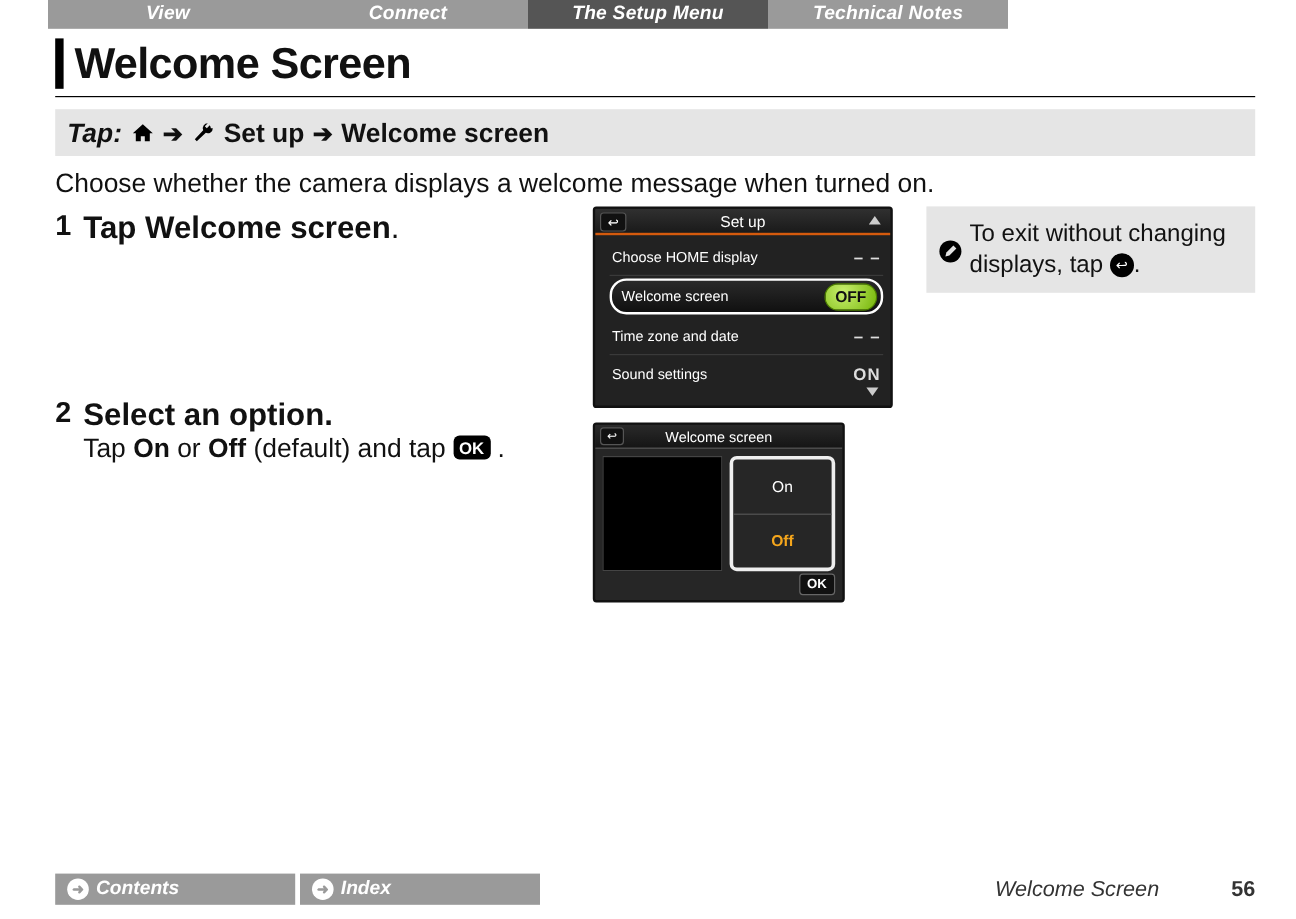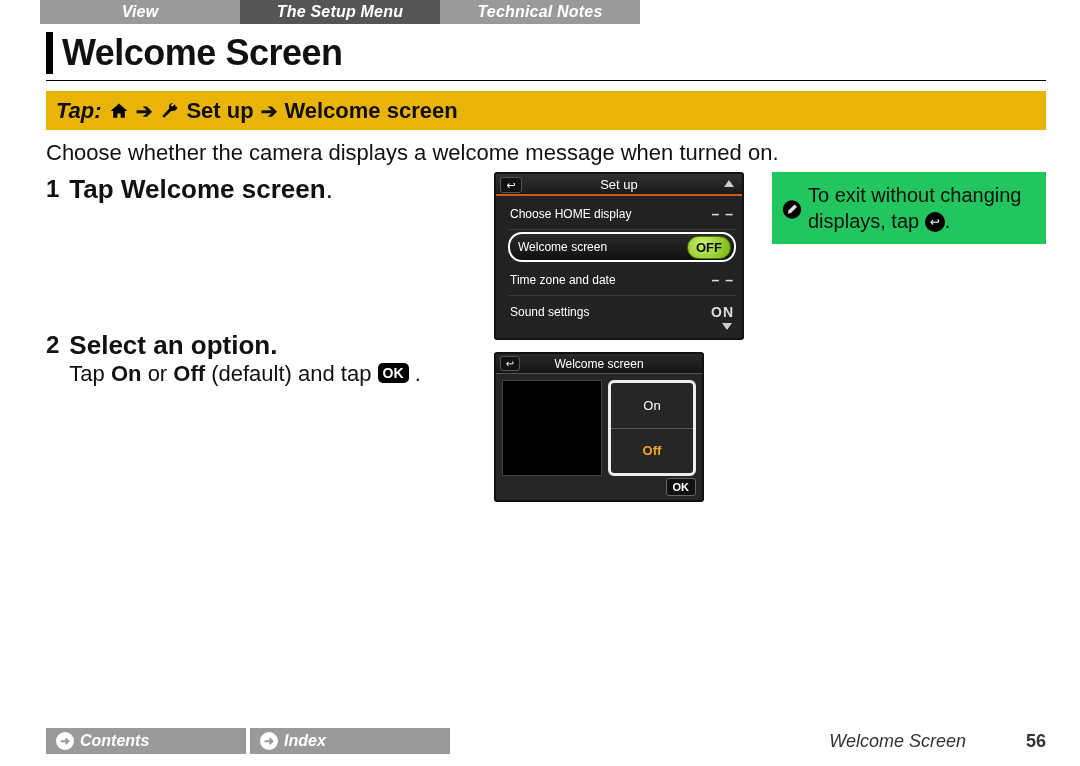--- a/index.html
+++ b/index.html
@@ -48,21 +48,21 @@
     font-size: 36px;
     font-weight: 700;
     letter-spacing: -0.5px;
   }
   .rule {
     border: none;
     border-top: 1.5px solid #000;
     margin: 2px 0 10px 0;
   }
   .navpath {
-    background: #eab308;
+    background: #e5e5e5;
     padding: 7px 10px 6px 10px;
     font-size: 22px;
     font-weight: 700;
     display: flex;
     align-items: center;
     gap: 7px;
   }
   .navpath .tapword { font-style: italic; font-weight: 700; }
   .navpath svg { width: 20px; height: 20px; }
   .navpath .arrow { font-size: 20px; }
@@ -88,21 +88,21 @@
     display:inline-flex; align-items:center; justify-content:center;
     background:#000; color:#fff; font-weight:700; font-size:14px;
     border-radius:5px; padding:2px 5px 2px 5px; vertical-align:middle;
     line-height:16px; position:relative; top:-2px;
   }
 
   .shots-col { flex: 0 0 260px; display:flex; flex-direction:column; gap:14px; }
 
   .note-col { flex: 1; }
   .note {
-    background: #22c55e;
+    background: #e5e5e5;
     font-size: 20px;
     line-height: 26px;
     padding: 10px 12px 10px 10px;
     display: flex;
     gap: 6px;
   }
   .note svg { flex: 0 0 20px; margin-top: 3px; }
   .back-circle {
     display:inline-flex; width:20px; height:20px; border-radius:50%;
     background:#000; color:#fff; align-items:center; justify-content:center;
@@ -211,20 +211,21 @@
     margin-left:auto; font-style:italic; font-size:18px; color:#333;
     display:flex; align-items:baseline; gap:14px;
   }
   .foot-right .pg { font-style:normal; font-weight:700; font-size:18px;margin-left:46px; }
 </style>
 </head>
 <body>
 
 <div class="tabs">
   <div class="tab">View</div>
+  <div class="tab">Connect</div>
   <div class="tab active">The Setup Menu</div>
   <div class="tab">Technical Notes</div>
 </div>
 
 <div class="content">
   <div class="h1wrap">
     <h1>Welcome Screen</h1>
   </div>
   <hr class="rule">
 

